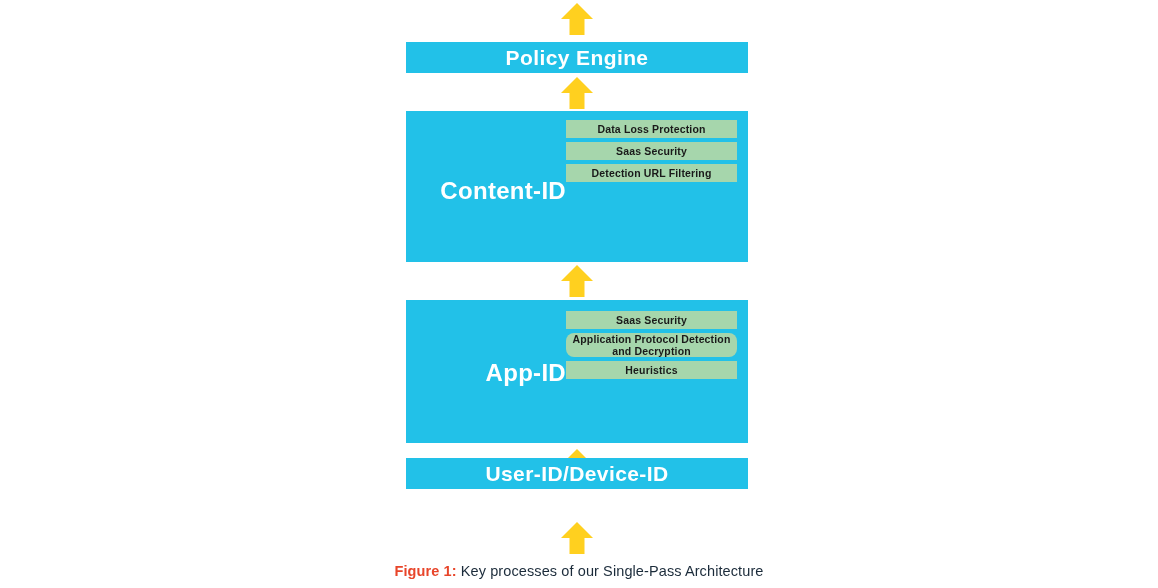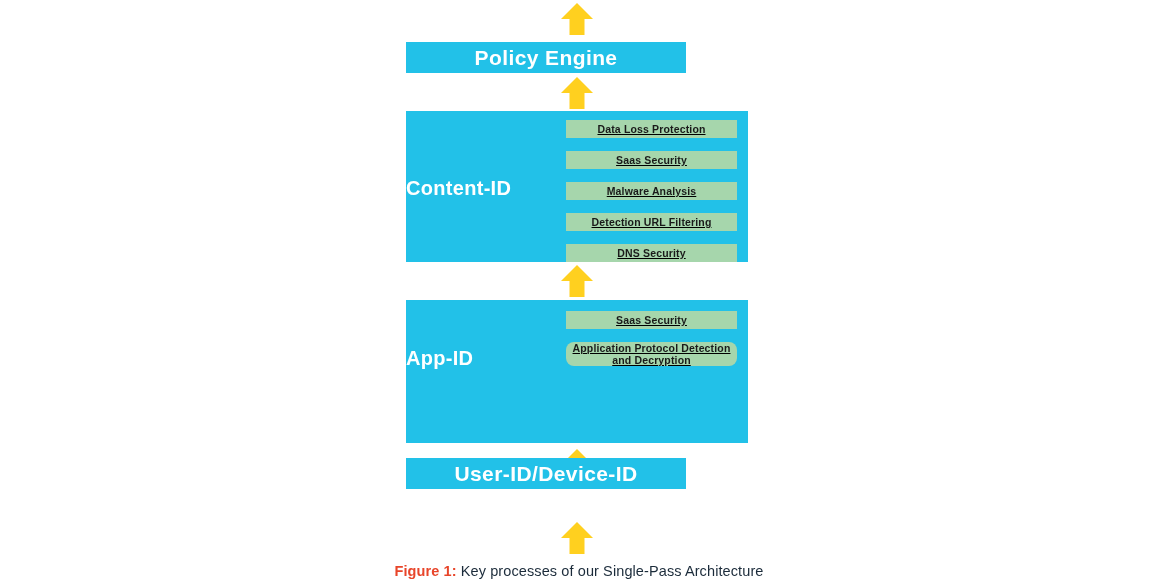--- a/index.html
+++ b/index.html
@@ -29,21 +29,21 @@
     width: 34px;
     height: 34px;
     left: 560px;
   }
   .arrow svg { display: block; width: 34px; height: 34px; }
 
   
   .bar {
     position: absolute;
     left: 406px;
-    width: 280px;
+    width: 342px;
     background: #22c1e8;
     display: flex;
     align-items: center;
     justify-content: center;
   }
   .bar-label {
     color: #ffffff;
     font-weight: bold;
     font-size: 21px;
     letter-spacing: 0.4px;
@@ -53,34 +53,33 @@
   .stage {
     position: absolute;
     left: 406px;
     width: 342px;
     background: #22c1e8;
   }
   .stage-title {
     position: absolute;
     left: 0;
     width: 160px;
-    text-align: left;
+    text-align: right;
     color: #ffffff;
     font-weight: bold;
-    font-size: 20px;
+    font-size: 24px;
     letter-spacing: 0.3px;
   }
   .stage-items {
     position: absolute;
     left: 160px;
     width: 171px;
     display: flex;
     flex-direction: column;
-    gap: 13px;
-    text-decoration: underline;
+    gap: 4px;
   }
   .stage-item {
     background: #a6d6ac;
     color: #1a1a1a;
     font-size: 10.5px;
     font-weight: bold;
     text-align: center;
     letter-spacing: 0.15px;
     display: flex;
     align-items: center;
@@ -146,31 +145,30 @@
 
   <div class="bar" style="top:42px; height:31px">
     <span class="bar-label">Policy Engine</span>
   </div>
 
   <div class="stage" style="top:111px; height:151px">
     <div class="stage-title" style="top:66px">Content-ID</div>
     <div class="stage-items" style="top:9px">
       <div class="stage-item h1">Data Loss Protection</div>
       <div class="stage-item h1">Saas Security</div>
-      <div class="stage-item h1">Malware Analysis</div>
       <div class="stage-item h1">Detection URL Filtering</div>
-      <div class="stage-item h1">DNS Security</div>
     </div>
   </div>
 
   <div class="stage" style="top:300px; height:143px">
-    <div class="stage-title" style="top:47px">App-ID</div>
+    <div class="stage-title" style="top:59px">App-ID</div>
     <div class="stage-items" style="top:11px">
       <div class="stage-item h1">Saas Security</div>
       <div class="stage-item h2">Application Protocol Detection and Decryption</div>
+      <div class="stage-item h1">Heuristics</div>
     </div>
   </div>
 
   <div class="bar" style="top:458px; height:31px">
     <span class="bar-label">User-ID/Device-ID</span>
   </div>
 
   <div class="caption">
     <span class="fig">Figure 1:</span><span class="txt"> Key processes of our Single-Pass Architecture</span>
   </div>

